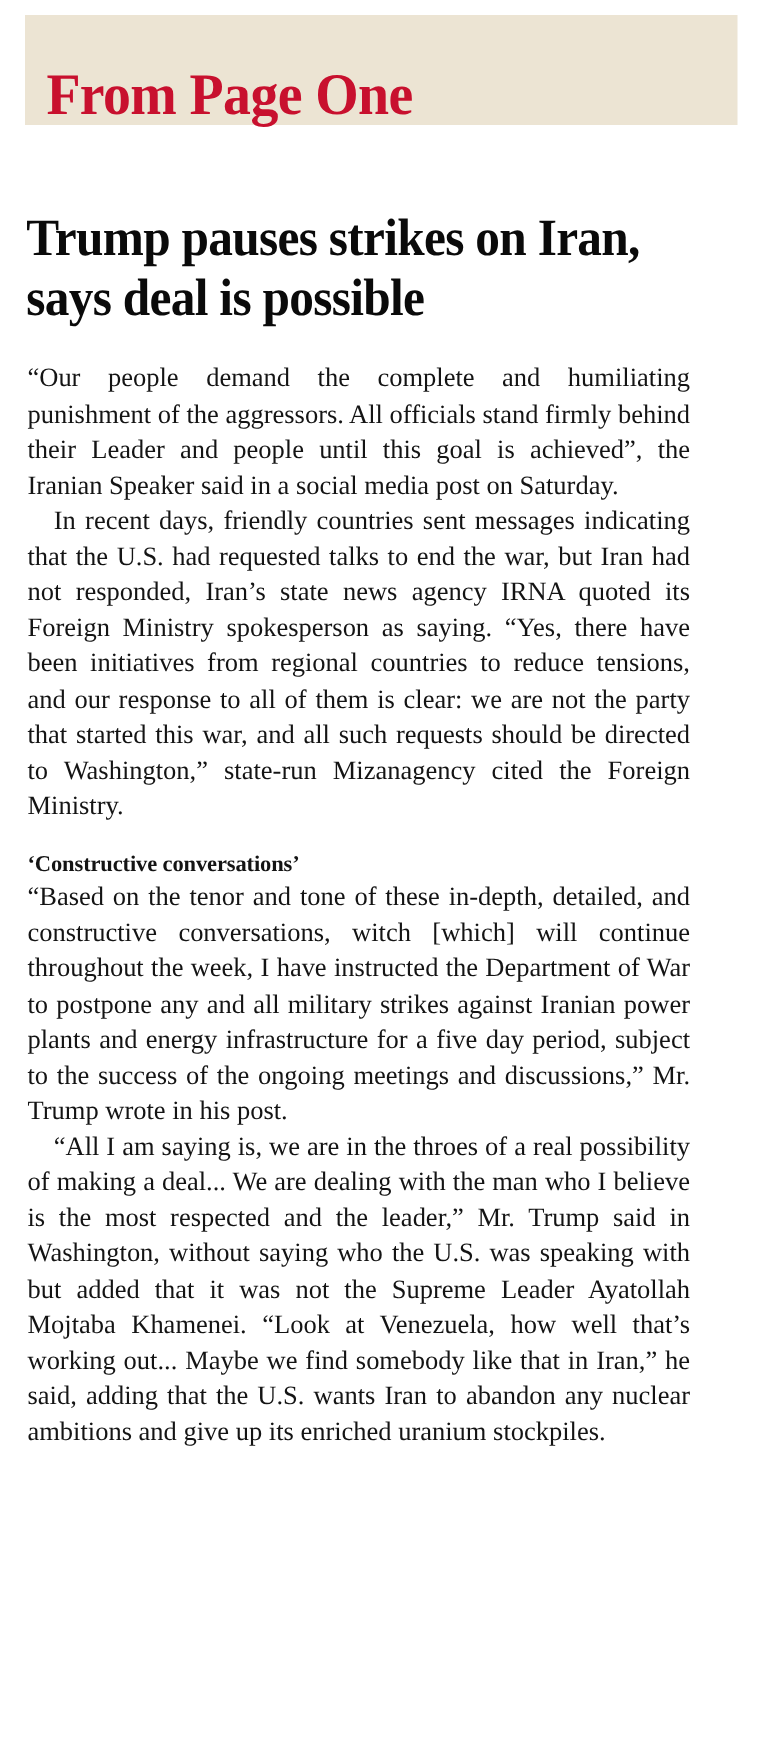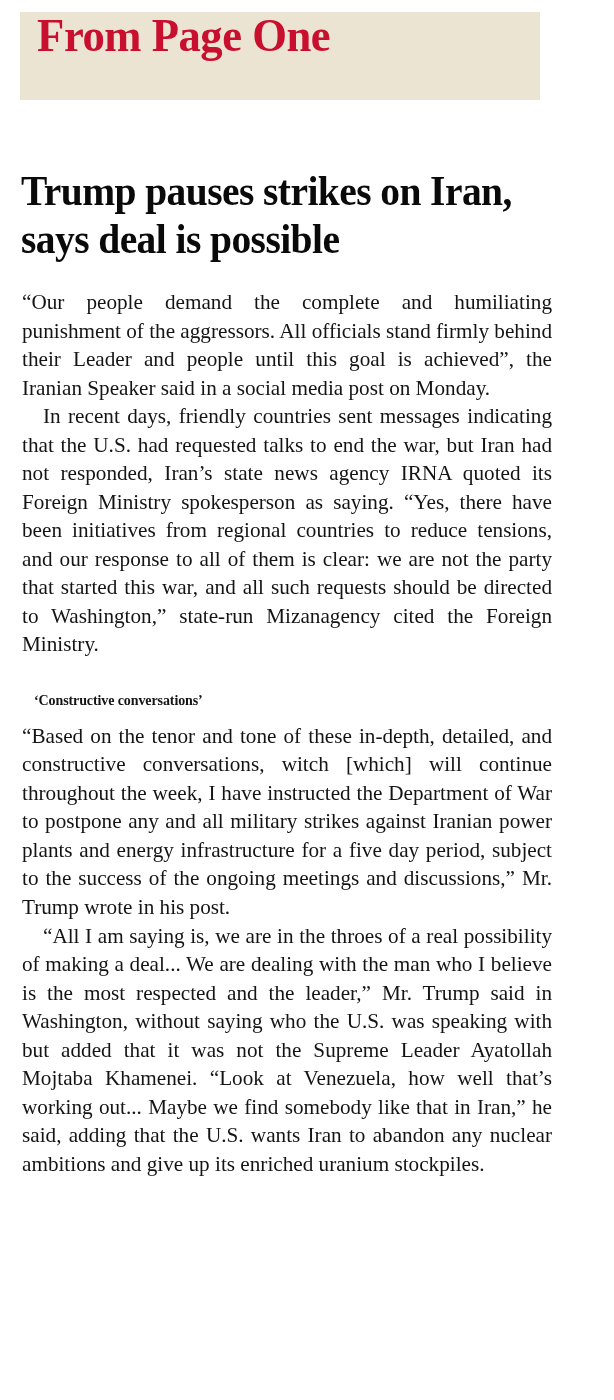--- a/index.html
+++ b/index.html
@@ -20,25 +20,25 @@
     width: 614px;
     height: 1400px;
     box-sizing: border-box;
   }
 
   
   .section-banner {
     position: absolute;
     left: 20px;
     top: 12px;
-    width: 520px;
+    width: 570px;
     height: 88px;
     background: #ece4d3;
     display: flex;
-    align-items: flex-start;
+    align-items: flex-end;
     box-sizing: border-box;
   }
   .section-banner-label {
     padding-left: 18px;
     color: #c8102e;
     font-family: "Liberation Serif", "DejaVu Serif", serif;
     font-weight: bold;
     font-size: 47px;
     line-height: 1;
     letter-spacing: -0.5px;
@@ -80,24 +80,24 @@
     margin: 0;
   }
   .para-indent {
     text-indent: 21px;
   }
   .para-noindent {
     text-indent: 0;
   }
 
   .subhead {
-    margin: 12px;
+    margin: 0;
     padding-top: 21px;
     font-weight: bold;
-    font-size: 14px;
+    font-size: 18px;
     line-height: 1.3;
     text-align: left;
     text-indent: 0;
     letter-spacing: -0.1px;
   }
 
   .em-source {
   }
 </style>
 </head>
@@ -106,21 +106,21 @@
 <div class="page">
 
   <div class="section-banner">
     <div class="section-banner-label">From Page One</div>
   </div>
 
   <h1 class="headline">Trump pauses strikes on Iran, says deal is possible</h1>
 
   <div class="article-body">
     <div id="paras-before">
-        <p class="para-noindent">“Our people demand the complete and humiliating punishment of the aggressors. All officials stand firmly behind their Leader and people until this goal is achieved”, the Iranian Speaker said in a social media post on Monday.</p>
+        <p class="para-noindent">“Our people demand the complete and humiliating punishment of the aggressors. All officials stand firmly behind their Leader and people until this goal is achieved”, the Iranian Speaker said in a social media post on Saturday.</p>
         <p class="para-indent">In recent days, friendly countries sent messages indicating that the U.S. had requested talks to end the war, but Iran had not responded, Iran’s state news agency <span class="em-source">IRNA</span> quoted its Foreign Ministry spokesperson as saying. “Yes, there have been initiatives from regional countries to reduce tensions, and our response to all of them is clear: we are not the party that started this war, and all such requests should be directed to Washington,” state-run <span class="em-source">Mizan</span>agency cited the Foreign Ministry.</p>
       </div>
 
     <h2 class="subhead">‘Constructive conversations’</h2>
 
     <div id="paras-after">
         <p class="para-noindent">“Based on the tenor and tone of these in-depth, detailed, and constructive conversations, witch [which] will continue throughout the week, I have instructed the Department of War to postpone any and all military strikes against Iranian power plants and energy infrastructure for a five day period, subject to the success of the ongoing meetings and discussions,” Mr. Trump wrote in his post.</p>
         <p class="para-indent">“All I am saying is, we are in the throes of a real possibility of making a deal... We are dealing with the man who I believe is the most respected and the leader,” Mr. Trump said in Washington, without saying who the U.S. was speaking with but added that it was not the Supreme Leader Ayatollah Mojtaba Khamenei. “Look at Venezuela, how well that’s working out... Maybe we find somebody like that in Iran,” he said, adding that the U.S. wants Iran to abandon any nuclear ambitions and give up its enriched uranium stockpiles.</p>
       </div>
   </div>

